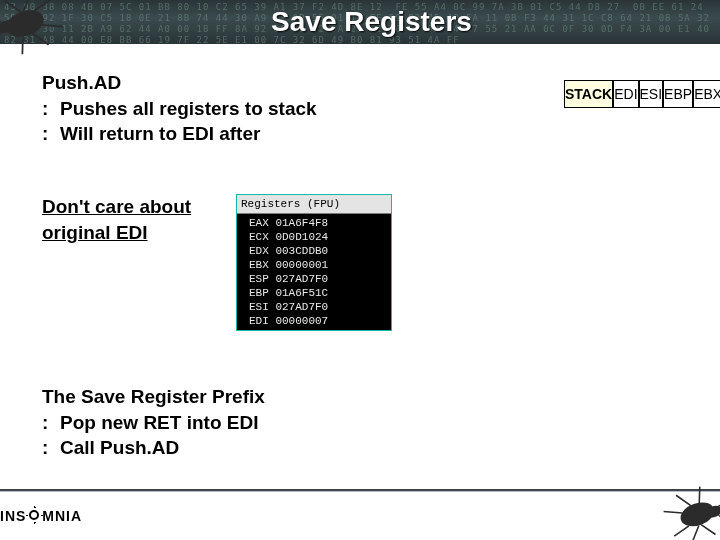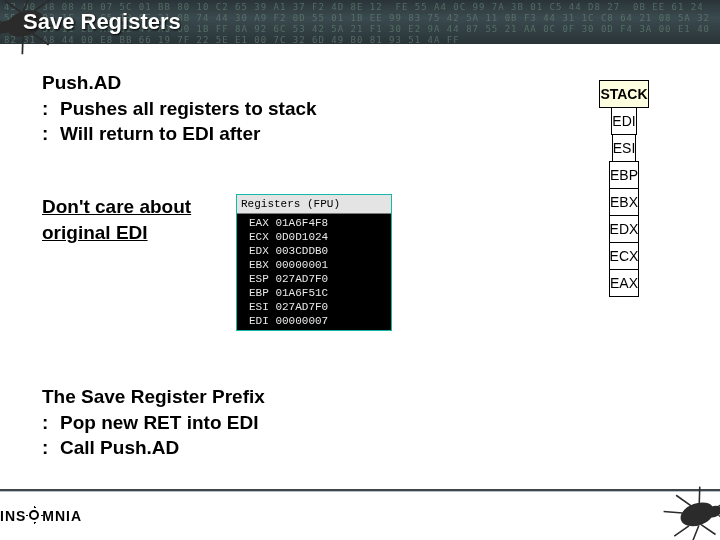--- a/index.html
+++ b/index.html
@@ -13,22 +13,22 @@
   }
   .banner::before {
     content: "43 00 38 08 4B 07 5C 01 BB 80 10 C2 65 39 A1 37 F2 4D 8E 12  FE 55 A4 0C 99 7A 3B 01 C5 44 D8 27  0B EE 61 24 5D AA 92 1F 30 C5 18 0E 21 8B 74 44 30 A9 F2 0D 55 01 1B EE 99 83 75 42 5A 11 0B F3 44 31 1C C8 64 21 08 5A 32 3A 11 30 11 2B A9 62 44 A0 00 1B FF 8A 92 6C 53 42 5A 21 F1 30 E2 9A 44 87 55 21 AA 0C 0F 30 0D F4 3A 00 E1 40 82 31 A8 44 00 E8 BB 66 19 7F 22 5E E1 00 7C 32 6D 49 B0 81 93 51 4A FF";
     position: absolute; inset: 0;
     color: #6b8a7a; font: 9px/11px monospace; letter-spacing: 1px;
     white-space: pre-wrap; word-break: break-all; padding: 2px 4px;
     opacity: 0.6;
   }
   .banner-title {
     position: relative; z-index: 1;
-    color: #fff; font-weight: bold; font-size: 22px;
-    text-align: left; line-height: 44px;
+    color: #fff; font-weight: bold; font-size: 28px;
+    text-align: center; line-height: 44px;
     text-shadow: 1px 1px 2px #000;
     padding-left: 23px;
   }
   .bug {
     position: absolute;
     width: 90px; height: 70px;
     pointer-events: none;
   }
   .bug.top-left { top: -10px; left: -24px; transform: rotate(-20deg); }
   .bug.bottom-right { bottom: -8px; right: -26px; transform: rotate(160deg) scale(0.9); }
@@ -63,21 +63,21 @@
   }
   .reg-row { white-space: pre; }
   .block3 {
     font: bold 19px/1.35 Arial;
     position: absolute; left: 42px; top: 340px;
     width: 340px;
   }
   .stack {
     position: absolute; right: 36px; top: 36px;
     width: 120px;
-    display: flex; flex-direction: column; align-items: center;
+    display: flex; flex-direction: row; align-items: center;
   }
   .stack-cell {
     border: 1px solid #000;
     text-align: center;
     font: 14px/26px Arial;
     margin-bottom: -1px;
     background: #fff;
   }
   .stack-cell.header { font-weight: bold; background: #fdfde0; }
   .footer-rule {

